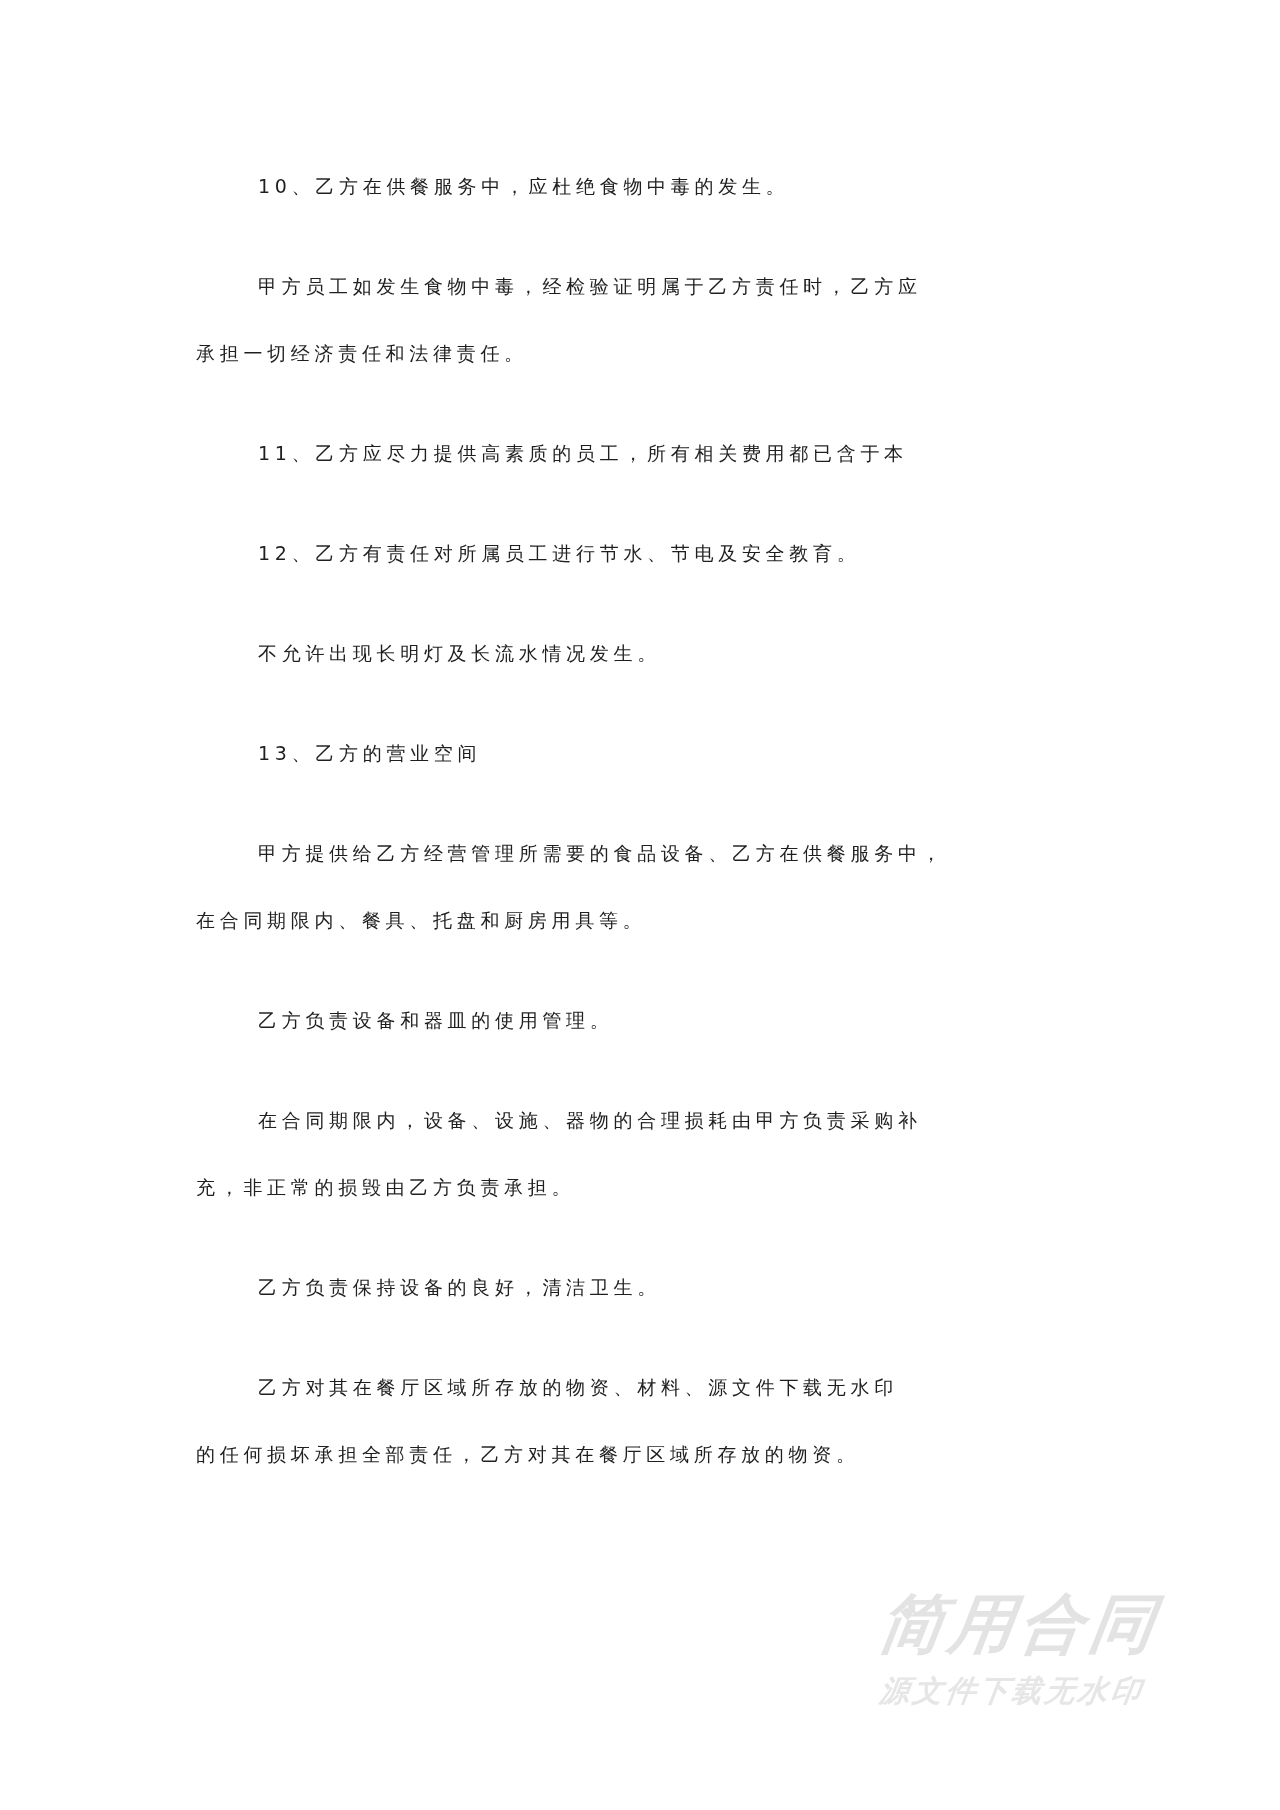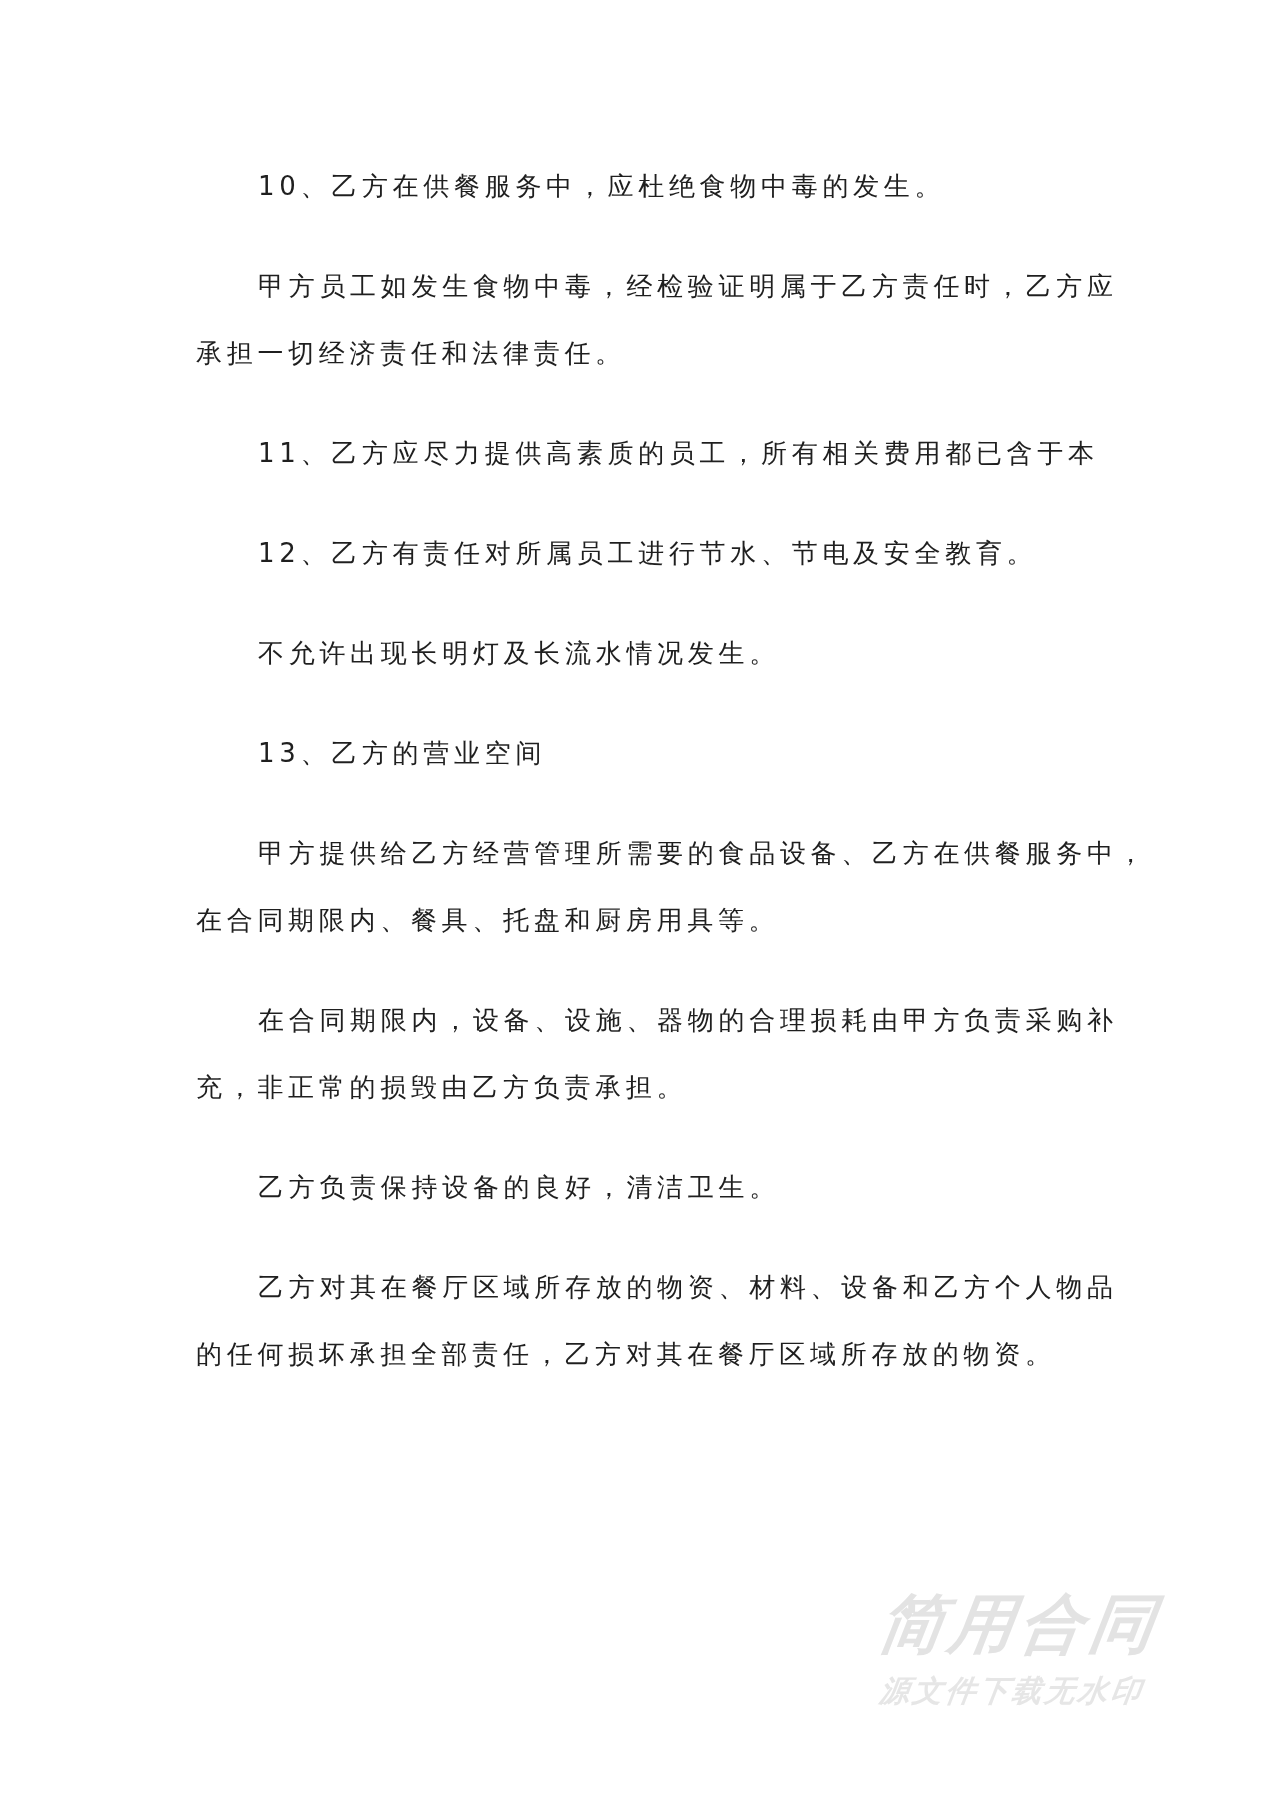--- a/index.html
+++ b/index.html
@@ -29,21 +29,21 @@
     width: 900px;
   }
   .para {
     margin: 0 0 33px 0;
     padding: 0;
   }
   .line {
     display: block;
     height: 67px;
     line-height: 67px;
-    font-size: 26px;
+    font-size: 19px;
     color: #1f1f1f;
     letter-spacing: 4.7px;
     white-space: nowrap;
   }
   .line.indent {
     padding-left: 62px;
   }
   .watermark {
     position: absolute;
     left: 880px;
@@ -103,32 +103,35 @@
 
     <div class="para">
       <span class="line indent">13、乙方的营业空间</span>
     </div>
 
     <div class="para">
       <span class="line indent">甲方提供给乙方经营管理所需要的食品设备、乙方在供餐服务中，</span>
       <span class="line">在合同期限内、餐具、托盘和厨房用具等。</span>
     </div>
 
+    <div class="para">
+      <span class="line indent">乙方负责设备和器皿的使用管理。</span>
+    </div>
 
     <div class="para">
       <span class="line indent">在合同期限内，设备、设施、器物的合理损耗由甲方负责采购补</span>
       <span class="line">充，非正常的损毁由乙方负责承担。</span>
     </div>
 
     <div class="para">
       <span class="line indent">乙方负责保持设备的良好，清洁卫生。</span>
     </div>
 
     <div class="para">
-      <span class="line indent">乙方对其在餐厅区域所存放的物资、材料、设备和乙方个人物品</span>
+      <span class="line indent">乙方对其在餐厅区域所存放的物资、材料、源文件下载无水印</span>
       <span class="line">的任何损坏承担全部责任，乙方对其在餐厅区域所存放的物资。</span>
     </div>
 
   </div>
 
   <div class="watermark">
     <span class="wm-title">简用合同</span>
     <span class="wm-sub">源文件下载无水印</span>
   </div>
 </div>

